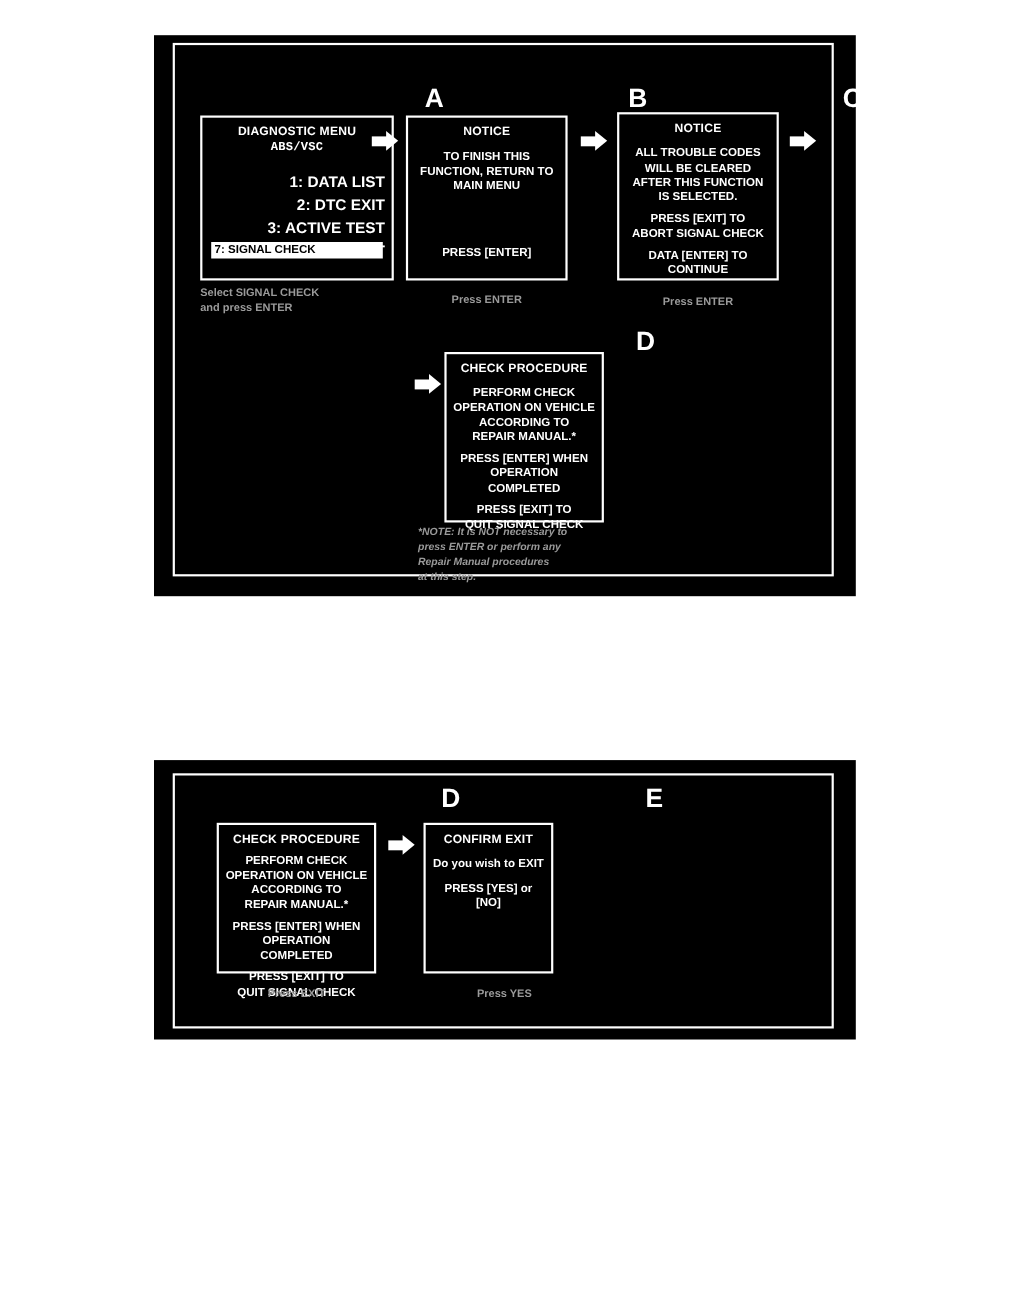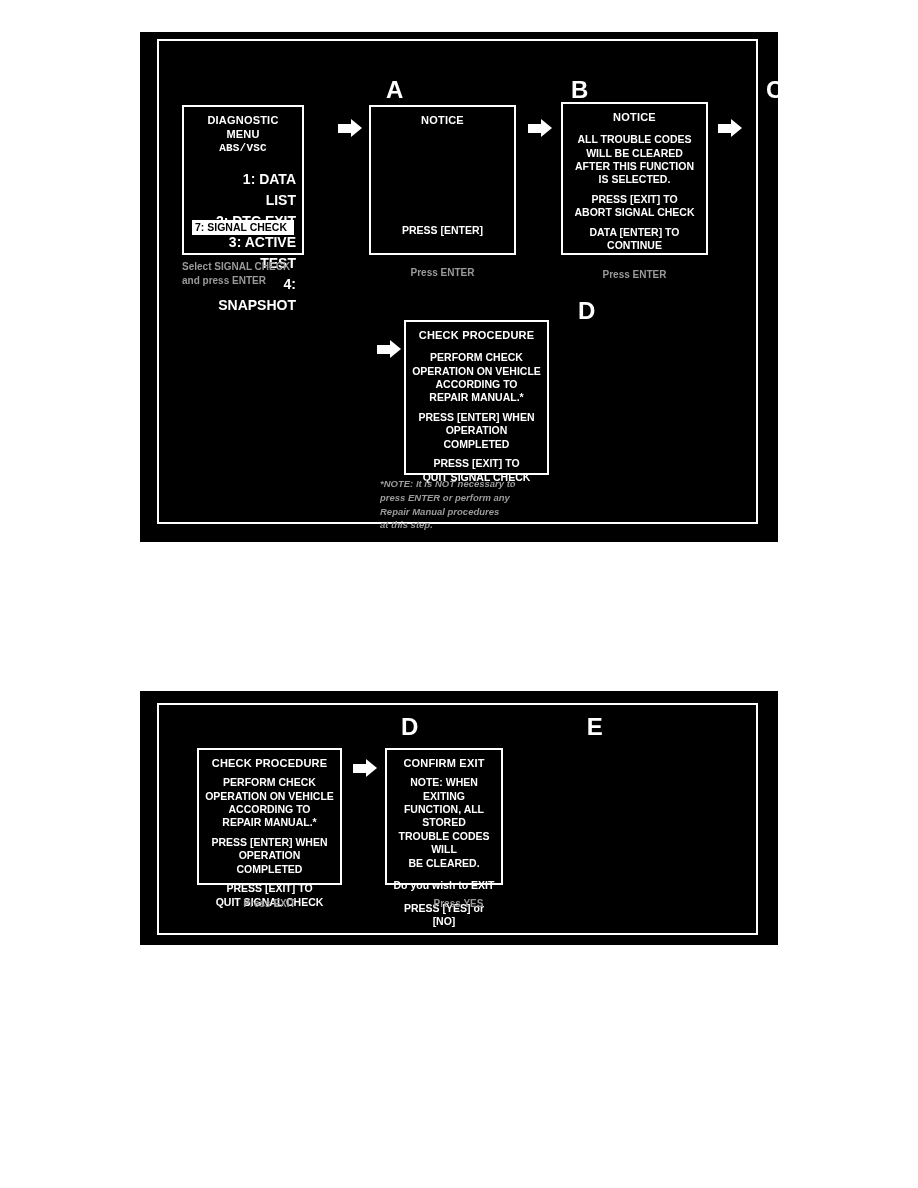--- a/index.html
+++ b/index.html
@@ -172,41 +172,44 @@
 </head>
 <body>
 
 <div class="figure" id="figure-1">
   <div class="inner-border"></div>
 
   <div class="step-letter" style="left:200px; top:44px; width:110px;">A</div>
   <div class="step-letter" style="left:385px; top:44px; width:110px;">B</div>
   <div class="step-letter" style="left:580px; top:44px; width:110px;">C</div>
 
-  <div class="screen" id="screen-a" style="left:42px; top:73px; width:122px; height:150px;">
+  <div class="screen" id="screen-a" style="left:42px; top:73px; width:176px; height:150px;">
     <div class="title">DIAGNOSTIC MENU</div>
     <div class="subtitle">ABS/VSC</div>
     <div class="menu-list">
       <div>1:  DATA LIST</div>
       <div>2:  DTC EXIT</div>
       <div>3:  ACTIVE TEST</div>
       <div>4:  SNAPSHOT</div>
     </div>
     <div class="menu-highlight">7: SIGNAL CHECK</div>
   </div>
   <div class="caption left" style="left:42px; top:228px; width:160px; white-space:pre-line;">Select SIGNAL CHECK
 and press ENTER</div>
 
   <div class="arrow" style="left:198px; top:87px;">
     <div class="shaft"></div>
       <div class="head"></div>
   </div>
 
   <div class="screen" id="screen-b" style="left:229px; top:73px; width:147px; height:150px;">
     <div class="title">NOTICE</div>
+    <div class="blk" style="white-space:pre-line;">TO FINISH THIS
+FUNCTION, RETURN TO
+MAIN MENU</div>
     <div style="position:absolute; left:0; right:0; bottom:16px;">PRESS [ENTER]</div>
   </div>
   <div class="caption" style="left:229px; top:234px; width:147px;">Press ENTER</div>
 
   <div class="arrow" style="left:388px; top:87px;">
     <div class="shaft"></div>
       <div class="head"></div>
   </div>
 
   <div class="screen" id="screen-c" style="left:421px; top:70px; width:147px; height:153px;">
@@ -272,21 +275,17 @@
   </div>
   <div class="caption" style="left:57px; top:206px; width:145px;">Press EXIT</div>
 
   <div class="arrow" style="left:213px; top:68px;">
     <div class="shaft"></div>
       <div class="head"></div>
   </div>
 
   <div class="screen" id="screen-e" style="left:245px; top:57px; width:118px; height:137px;">
     <div class="title">CONFIRM EXIT</div>
-    <div class="blk tight" style="white-space:pre-line;">NOTE: WHEN EXITING
-FUNCTION, ALL STORED
-TROUBLE CODES WILL
-BE CLEARED.</div>
     <div class="blk">Do you wish to EXIT</div>
     <div class="blk">PRESS [YES] or [NO]</div>
   </div>
   <div class="caption" style="left:245px; top:206px; width:147px;">Press YES</div>
 </div>
 
 </body></html>

